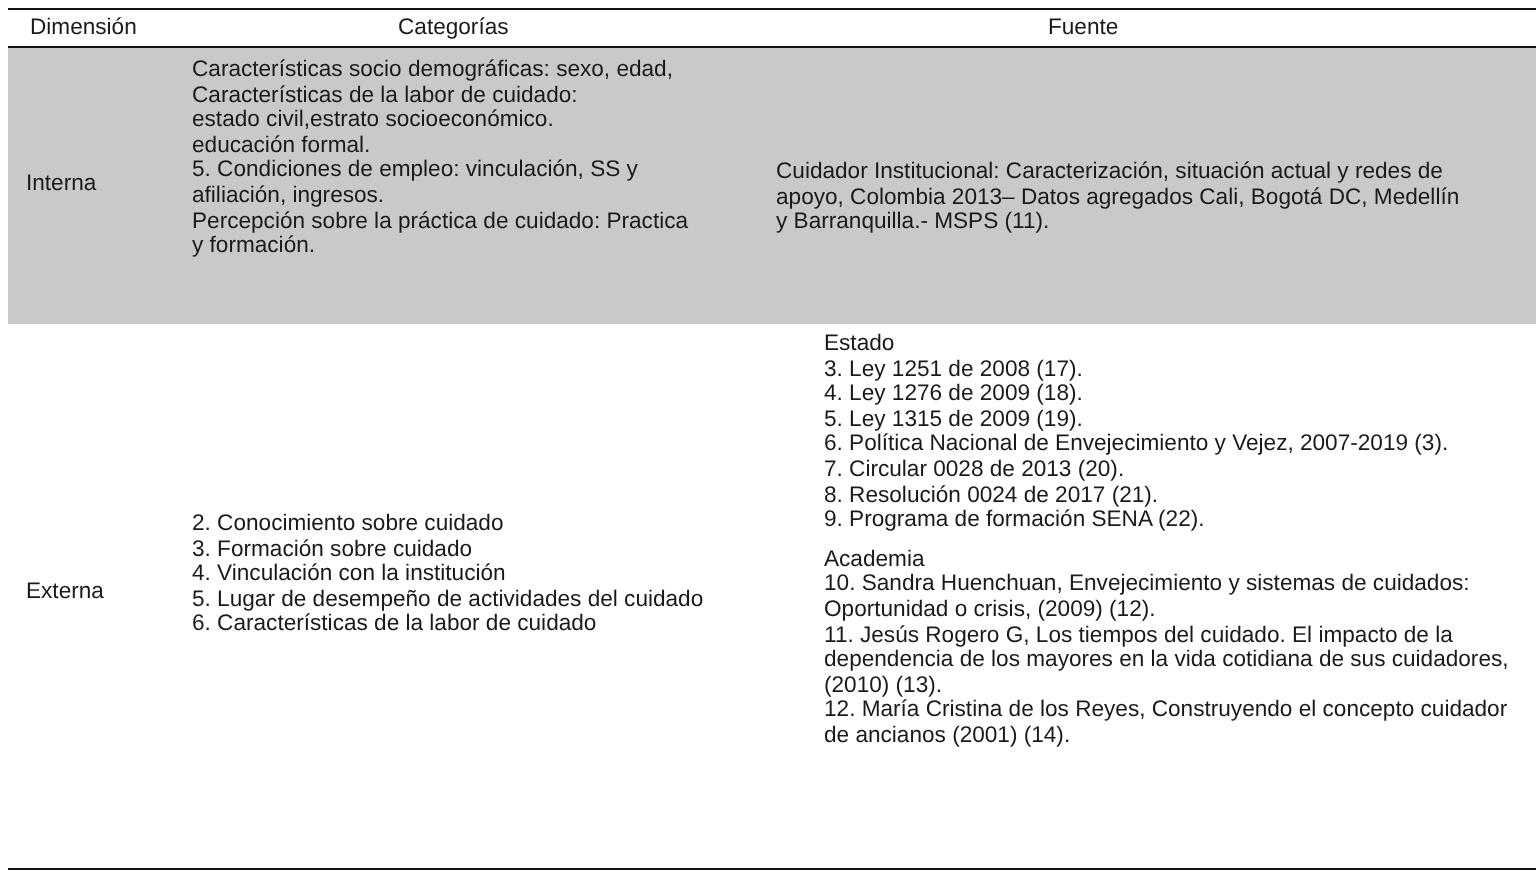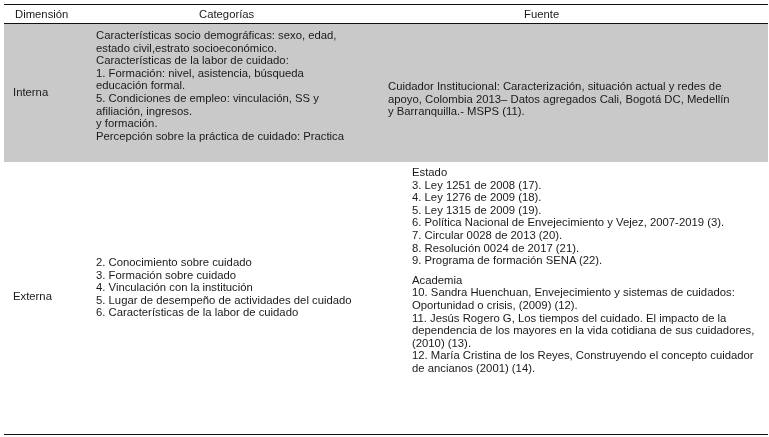--- a/index.html
+++ b/index.html
@@ -44,28 +44,27 @@
   <div class="hdr">
     <span class="c c1">Dimensión</span>
     <span class="c c2">Categorías</span>
     <span class="c c3">Fuente</span>
   </div>
 
   <div class="row interna">
     <div class="cell dim">Interna</div>
     <div class="cell cat">
       <span class="line">Características socio demográficas: sexo, edad,</span>
+      <span class="line">Características de la labor de cuidado:</span>
       <span class="line">estado civil,estrato socioeconómico.</span>
-      <span class="line">Características de la labor de cuidado:</span>
-      <span class="line">1. Formación: nivel, asistencia, búsqueda</span>
       <span class="line">educación formal.</span>
       <span class="line">5. Condiciones de empleo: vinculación, SS y</span>
       <span class="line">afiliación, ingresos.</span>
+      <span class="line">Percepción sobre la práctica de cuidado: Practica</span>
       <span class="line">y formación.</span>
-      <span class="line">Percepción sobre la práctica de cuidado: Practica</span>
     </div>
     <div class="cell src">
       <span class="line">Cuidador Institucional: Caracterización, situación actual y redes de</span>
       <span class="line">apoyo, Colombia 2013– Datos agregados Cali, Bogotá DC, Medellín</span>
       <span class="line">y Barranquilla.- MSPS (11).</span>
     </div>
   </div>
 
   <div class="row externa">
     <div class="cell dim">Externa</div>

